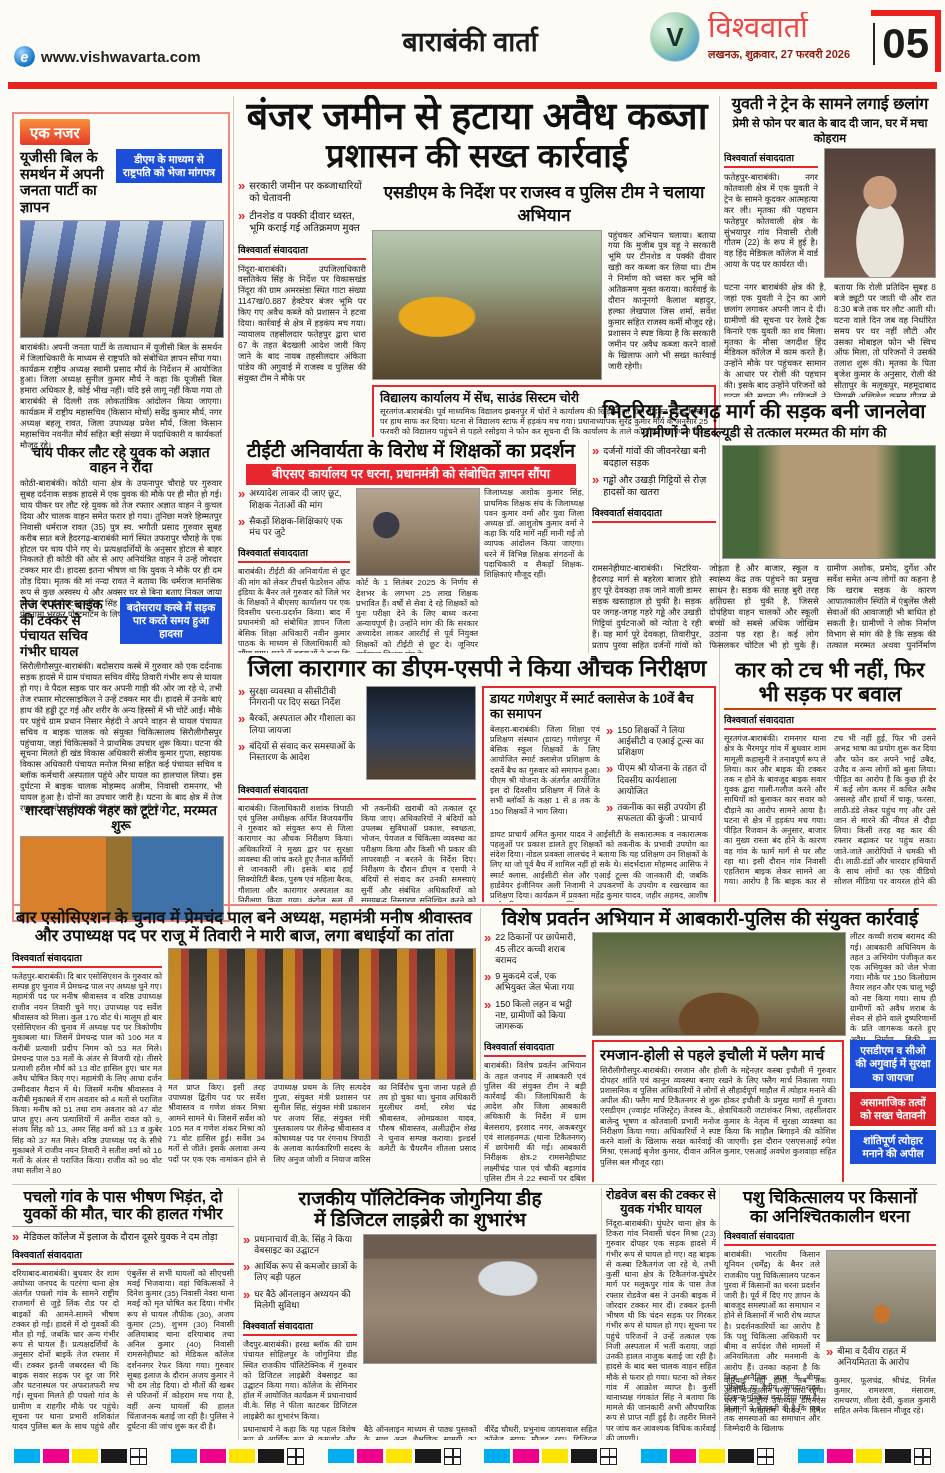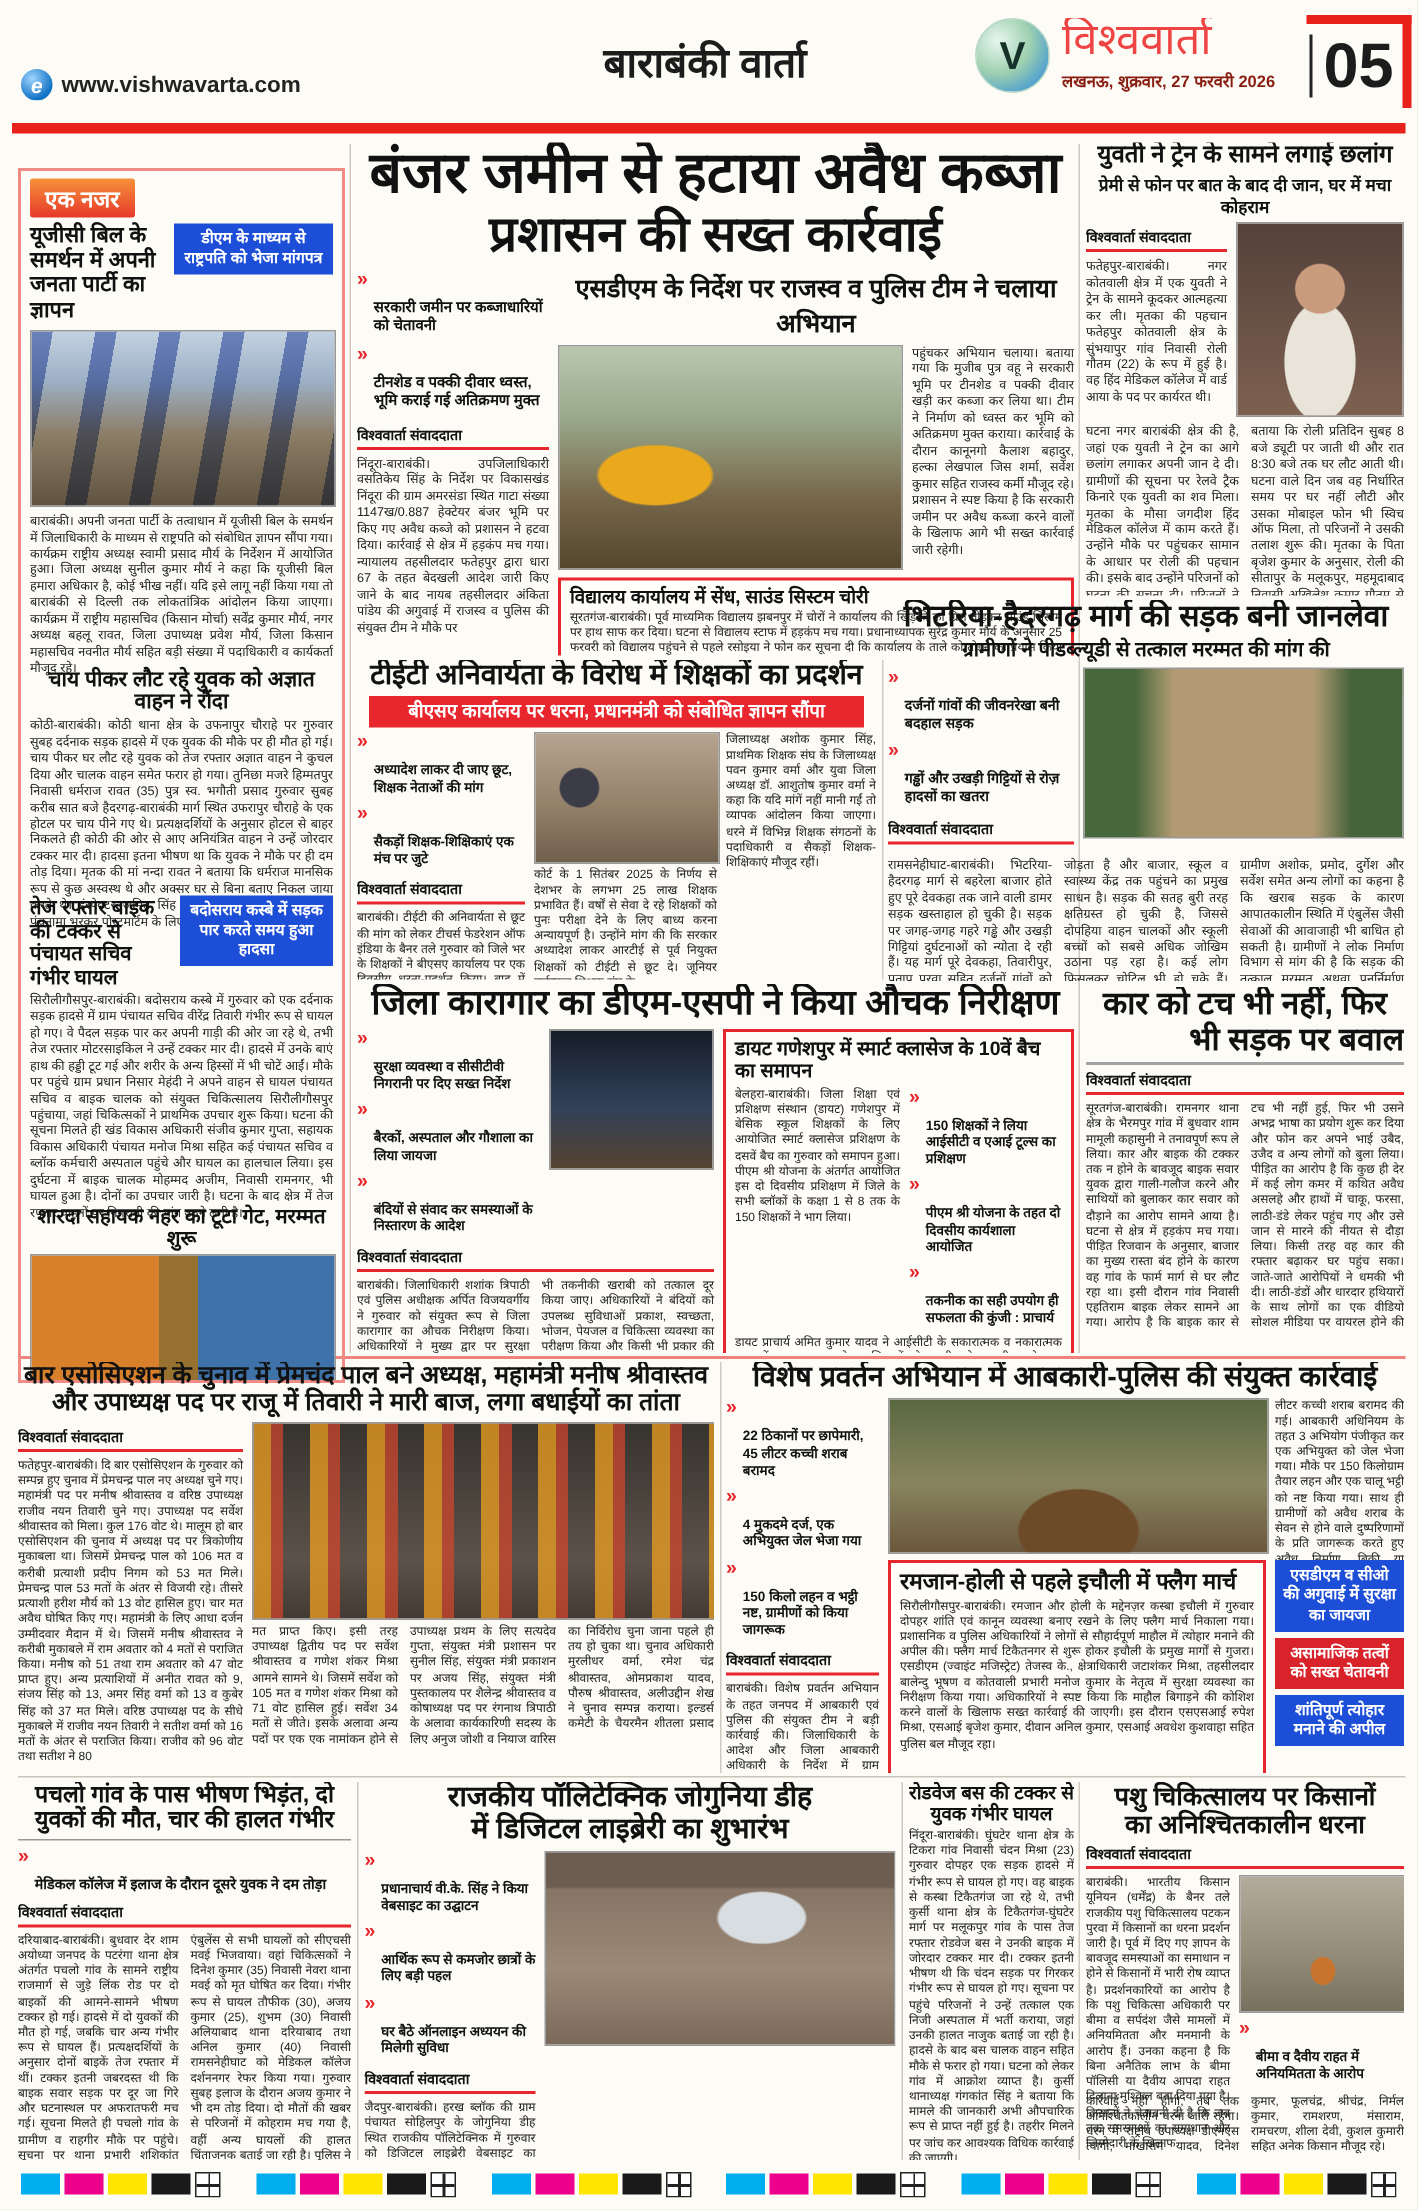--- a/index.html
+++ b/index.html
@@ -28,21 +28,21 @@
   .redband{background:#e8262d;color:#fff;font-weight:800;text-align:center;font-size:12.5px;padding:3px 4px;line-height:1.2;}
   .kick-black{background:#1d4ed8;color:#fff;font-weight:bold;text-align:center;font-size:10.5px;padding:4px 5px;line-height:1.25;}
   .kick-red{background:#d9232a;color:#fff;font-weight:bold;text-align:center;font-size:10.5px;padding:4px 5px;line-height:1.25;}
   .byline{font-weight:800;font-size:9.5px;border-bottom:2px solid #e8262d;padding-bottom:2px;margin:3px 0 4px 0;color:#111;}
   .body{font-size:8.4px;line-height:1.3;text-align:justify;color:#222;}
   .body-sm{font-size:8px;line-height:1.28;text-align:justify;color:#222;}
   .c2{column-count:2;column-gap:8px;}
   .c3{column-count:3;column-gap:8px;}
   .bul{display:flex;gap:4px;margin-bottom:5px;}
   .arr{color:#e8262d;font-weight:800;font-size:13px;line-height:.9;}
-  .bultx{font-size:10px;font-weight:bold;line-height:1.25;color:#111;margin-top:20px;}
+  .bultx{font-size:10px;font-weight:normal;line-height:1.25;color:#111;}
   .photo{background:#888;border:1px solid #999;}
   .boxed{border:2px solid #e8262d;box-sizing:border-box;padding:4px 6px;background:#fffdf8;}
   .row{display:flex;gap:6px;}
   .col{display:flex;flex-direction:column;}
   
   .ph-protest{background:linear-gradient(180deg,#c3d2e2 0%,#9db0c6 28%,#8b7c64 60%,#5f5340 100%),
       repeating-linear-gradient(100deg,rgba(25,60,165,.5) 0 14px,transparent 14px 42px);background-blend-mode:multiply;}
   .ph-dozer{background:radial-gradient(ellipse at 28% 58%,#eaa91d 0 16%,transparent 17%),
       linear-gradient(180deg,#b9c7af 0%,#9aa98b 32%,#77674a 68%,#54472e 100%);}
   .ph-woman{background:radial-gradient(circle at 50% 34%,#c99c7e 0 16%,transparent 17%),
@@ -260,21 +260,21 @@
               </div>
           </div>
         </div>
         <div class="body-sm" style="height:78px;">डायट प्राचार्य अमित कुमार यादव ने आईसीटी के सकारात्मक व नकारात्मक पहलुओं पर प्रकाश डालते हुए शिक्षकों को तकनीक के प्रभावी उपयोग का संदेश दिया। नोडल प्रवक्ता लालचंद ने बताया कि यह प्रशिक्षण उन शिक्षकों के लिए था जो पूर्व बैच में शामिल नहीं हो सके थे। संदर्भदाता मोहम्मद आसिफ ने स्मार्ट क्लास, आईसीटी सेल और एआई टूल्स की जानकारी दी, जबकि हार्डवेयर इंजीनियर अली निजामी ने उपकरणों के उपयोग व रखरखाव का प्रशिक्षण दिया। कार्यक्रम में प्रवक्ता महेंद्र कुमार यादव, जहीर अहमद, आशीष वर्मा सहित डायट स्टाफ उपस्थित रहा।</div>
       </div>
     </div>
   </div>
 
   <div class="abs" style="left:724px;top:658px;width:212px;height:244px;">
     <div class="hl" style="font-size:21px;">कार को टच भी नहीं, फिर</div>
-    <div class="hl" style="font-size:21px;border-bottom:2px solid #a3a3a3;padding-bottom:3px;margin-bottom:3px;text-align:right;">भी सड़क पर बवाल</div>
+    <div class="hl" style="font-size:21px;border-bottom:2px solid #c2410c;padding-bottom:3px;margin-bottom:3px;">भी सड़क पर बवाल</div>
     <div class="byline">विश्ववार्ता संवाददाता</div>
     <div class="body-sm c2" style="height:160px;">सूरतगंज-बाराबंकी। रामनगर थाना क्षेत्र के भैरमपुर गांव में बुधवार शाम मामूली कहासुनी ने तनावपूर्ण रूप ले लिया। कार और बाइक की टक्कर तक न होने के बावजूद बाइक सवार युवक द्वारा गाली-गलौज करने और साथियों को बुलाकर कार सवार को दौड़ाने का आरोप सामने आया है। घटना से क्षेत्र में हड़कंप मच गया। पीड़ित रिजवान के अनुसार, बाजार का मुख्य रास्ता बंद होने के कारण वह गांव के फार्म मार्ग से घर लौट रहा था। इसी दौरान गांव निवासी एहतिराम बाइक लेकर सामने आ गया। आरोप है कि बाइक कार से टच भी नहीं हुई, फिर भी उसने अभद्र भाषा का प्रयोग शुरू कर दिया और फोन कर अपने भाई उबैद, उजैद व अन्य लोगों को बुला लिया। पीड़ित का आरोप है कि कुछ ही देर में कई लोग कमर में कथित अवैध असलहे और हाथों में चाकू, फरसा, लाठी-डंडे लेकर पहुंच गए और उसे जान से मारने की नीयत से दौड़ा लिया। किसी तरह वह कार की रफ्तार बढ़ाकर घर पहुंच सका। जाते-जाते आरोपियों ने धमकी भी दी। लाठी-डंडों और धारदार हथियारों के साथ लोगों का एक वीडियो सोशल मीडिया पर वायरल होने की चर्चा है, हालांकि इसकी स्वतंत्र पुष्टि नहीं की जा सकी है। पीड़ित ने थाना रामनगर में तहरीर देकर कार्रवाई की मांग की है। प्रभारी निरीक्षक अनिल पांडे ने बताया कि शिकायत मिली है, जांच कर विधिक कार्रवाई की जाएगी।</div>
   </div>
 
   <div class="abs" style="left:12px;top:908px;width:464px;height:274px;">
     <div class="hl" style="font-size:16.5px;">बार एसोसिएशन के चुनाव में प्रेमचंद पाल बने अध्यक्ष, महामंत्री मनीष श्रीवास्तव</div>
     <div class="hl" style="font-size:16.5px;margin-bottom:3px;">और उपाध्यक्ष पद पर राजू में तिवारी ने मारी बाज, लगा बधाईयों का तांता</div>
     <div class="row">
       <div class="col" style="width:150px;flex:0 0 auto;">
         <div class="byline">विश्ववार्ता संवाददाता</div>
@@ -290,21 +290,21 @@
   <div class="abs" style="left:484px;top:908px;width:452px;height:274px;">
     <div class="hl" style="font-size:19px;margin-bottom:3px;">विशेष प्रवर्तन अभियान में आबकारी-पुलिस की संयुक्त कार्रवाई</div>
     <div class="row">
       <div class="col" style="width:102px;flex:0 0 auto;">
         <div class="bul">
             <span class="arr">»</span>
             <span class="bultx" style="font-size:9px;">22 ठिकानों पर छापेमारी, 45 लीटर कच्ची शराब बरामद</span>
           </div>
         <div class="bul">
             <span class="arr">»</span>
-            <span class="bultx" style="font-size:9px;">4 मुकदमे दर्ज, एक अभियुक्त जेल भेजा गया</span>
+            <span class="bultx" style="font-size:9px;">9 मुकदमे दर्ज, एक अभियुक्त जेल भेजा गया</span>
           </div>
         <div class="bul">
             <span class="arr">»</span>
             <span class="bultx" style="font-size:9px;">150 किलो लहन व भट्ठी नष्ट, ग्रामीणों को किया जागरूक</span>
           </div>
         <div class="byline">विश्ववार्ता संवाददाता</div>
         <div class="body-sm" style="flex:1;">बाराबंकी। विशेष प्रवर्तन अभियान के तहत जनपद में आबकारी एवं पुलिस की संयुक्त टीम ने बड़ी कार्रवाई की। जिलाधिकारी के आदेश और जिला आबकारी अधिकारी के निर्देश में ग्राम बेलसराय, इरशाद नगर, अकबरपुर एवं सालहनमऊ (थाना टिकैतनगर) में छापेमारी की गई। आबकारी निरीक्षक क्षेत्र-2 रामसनेहीघाट लक्ष्मीचंद्र पाल एवं चौकी बड़ागांव पुलिस टीम ने 22 स्थानों पर दबिश दी। कार्रवाई के दौरान लगभग 45</div>
       </div>
       <div class="col" style="width:252px;flex:0 0 auto;">
         <div class="photo ph-excise" style="width:100%;height:102px;"></div>

